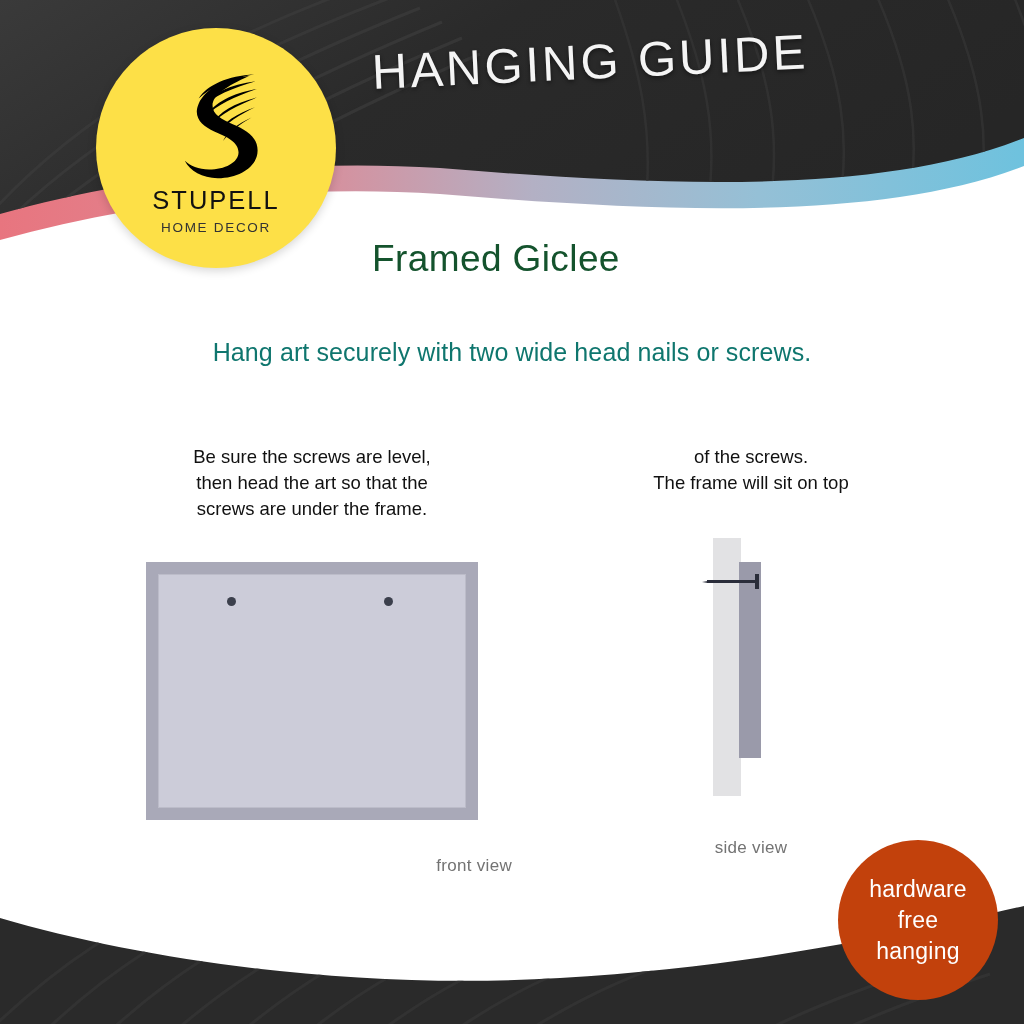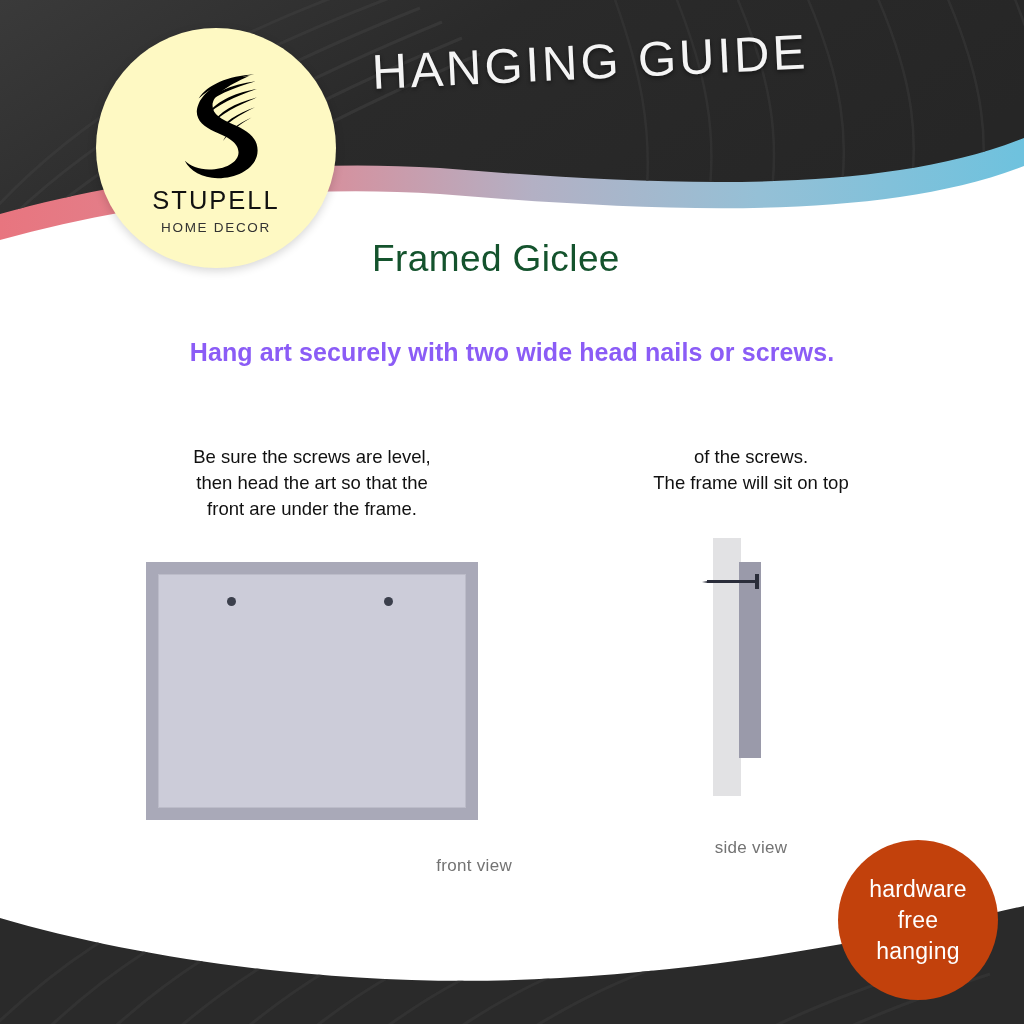--- a/index.html
+++ b/index.html
@@ -22,21 +22,21 @@
     width:1024px; height:1024px;
     pointer-events:none;
   }
 
   
   .brand-badge {
     position:absolute;
     left:96px; top:28px;
     width:240px; height:240px;
     border-radius:50%;
-    background:#fef9c3;
+    background:#fde047;
     box-shadow:0 3px 10px rgba(0,0,0,0.16);
     display:flex;
     flex-direction:column;
     align-items:center;
     justify-content:flex-start;
     padding-top:34px;
     z-index:12;
   }
   .brand-mark { width:104px; height:118px; }
   .brand-name {
@@ -84,22 +84,22 @@
     z-index:8;
   }
 
   
   .lead-line {
     position:absolute;
     left:0; top:338px;
     width:1024px;
     text-align:center;
     font-size:25px;
-    font-weight:700;
-    color:#8b5cf6;
+    font-weight:400;
+    color:#0f766e;
     letter-spacing:0.1px;
     z-index:8;
   }
 
   
   .columns {
     position:absolute;
     left:0; top:444px;
     width:1024px;
     display:flex;
@@ -327,21 +327,21 @@
   <div class="product-type">Framed Giclee</div>
 
   <div class="lead-line">Hang art securely with two wide head nails or screws.</div>
 
   <div class="columns">
 
     <div class="col col-front">
       <div class="caption">
         <div>Be sure the screws are level,</div>
         <div>then head the art so that the</div>
-        <div>front are under the frame.</div>
+        <div>screws are under the frame.</div>
       </div>
 
       <div class="front-wrap">
         <div class="front-frame">
           <div class="front-mat">
             <div class="screw-dot left"></div>
             <div class="screw-dot right"></div>
           </div>
         </div>
       </div>

